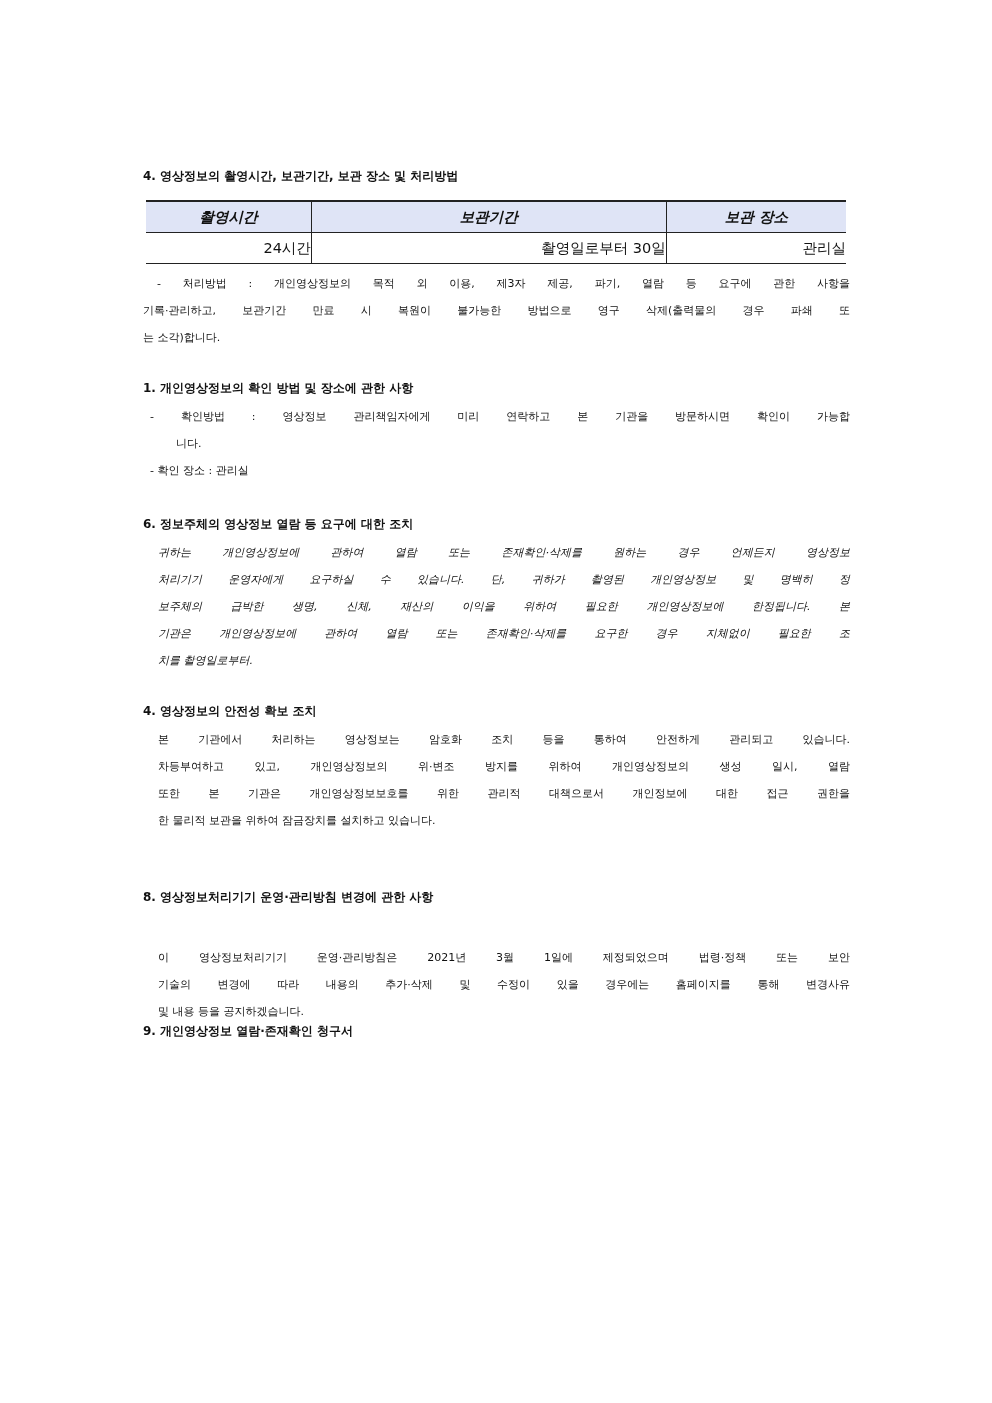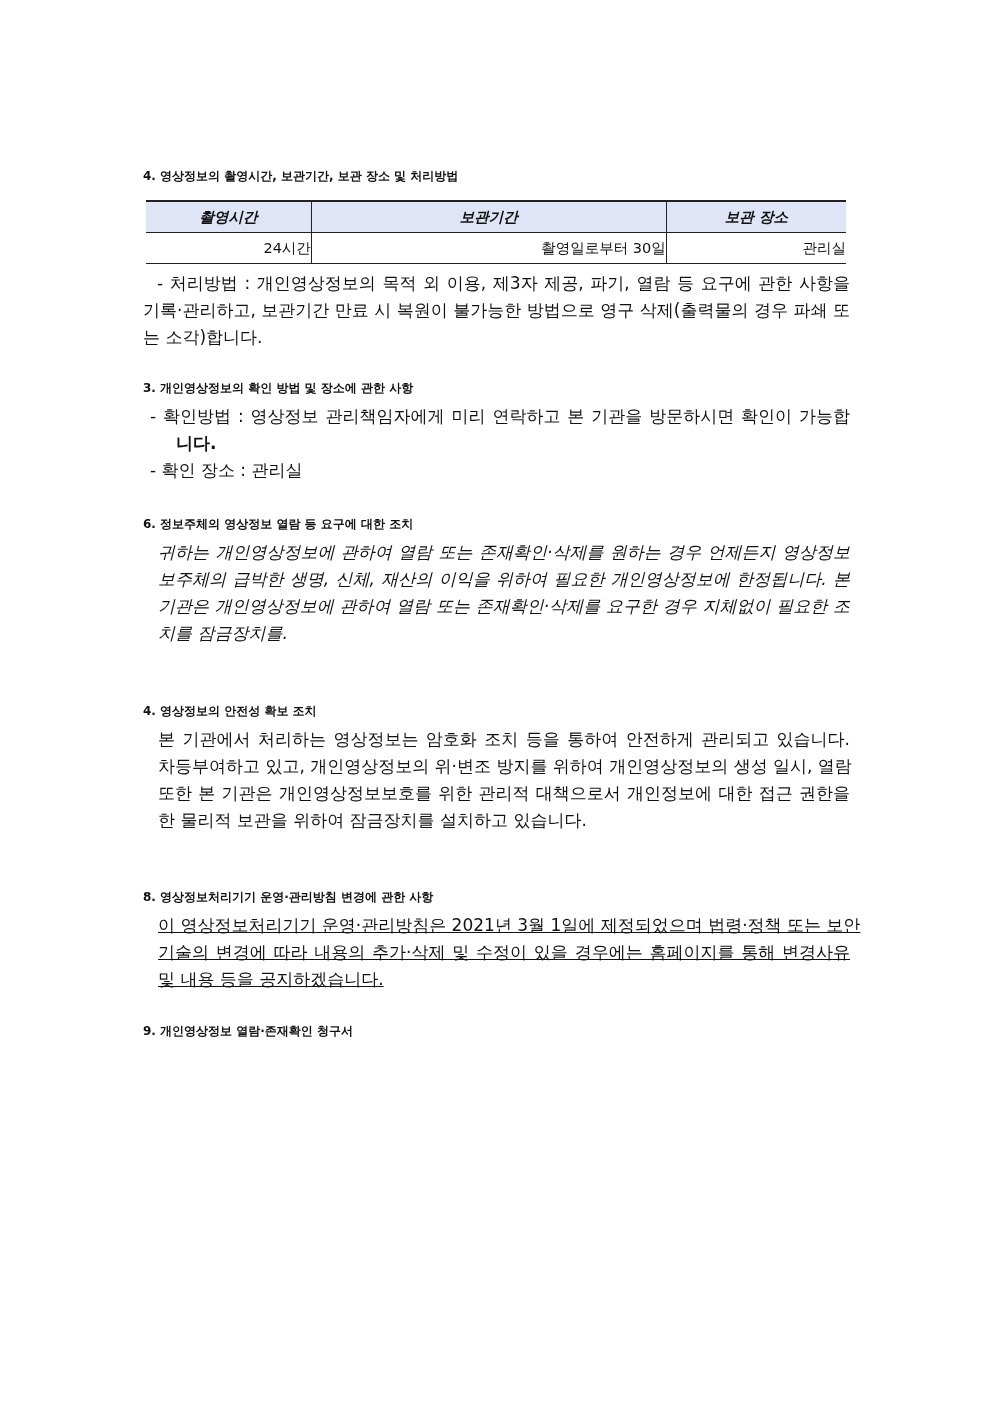--- a/index.html
+++ b/index.html
@@ -10,21 +10,21 @@
   }
   .page { position: absolute; left: 0; top: 0; width: 992px; height: 1403px; }
   .heading {
     position: absolute; left: 143px;
     font-size: 12px; font-weight: bold; letter-spacing: 0px;
     font-family: "DejaVu Sans", sans-serif;
     white-space: nowrap;
   }
   .para {
     position: absolute; left: 158px; width: 692px;
-    font-size: 17px; line-height: 27px;
+    font-size: 11px; line-height: 27px;
     text-align: justify; text-align-last: left;
   }
   .line {
     display: block; white-space: nowrap; height: 27px;
     text-align: justify; text-align-last: justify;
   }
   .line.last { text-align-last: left; }
   table.info {
     position: absolute; left: 146px; top: 200px; width: 700px;
     border-collapse: collapse; font-size: 14.5px;
@@ -63,45 +63,46 @@
       </tr>
     </tbody>
   </table>
 
   <div class="para" style="top:270px; left:143px; width:707px;">
     <span class="line" style="padding-left:14px;"> - 처리방법 : 개인영상정보의 목적 외 이용, 제3자 제공, 파기, 열람 등 요구에 관한 사항을</span>
     <span class="line">기록·관리하고, 보관기간 만료 시 복원이 불가능한 방법으로 영구 삭제(출력물의 경우 파쇄 또</span>
     <span class="line last">는 소각)합니다.</span>
   </div>
 
-  <div class="heading" style="top:380px;">3. 개인영상정보의 확인 방법 및 장소에 관한 사항</div>
+  <div class="heading" style="top:380px;">1. 개인영상정보의 확인 방법 및 장소에 관한 사항</div>
   <div class="para" style="top:403px; left:150px; width:700px;">
     <span class="line">- 확인방법 : 영상정보 관리책임자에게 미리 연락하고 본 기관을 방문하시면 확인이 가능합</span>
-    <span class="line last" style="padding-left:26px;font-weight:bold;">니다.</span>
+    <span class="line last" style="padding-left:26px;">니다.</span>
     <span class="line last">- 확인 장소 : 관리실</span>
   </div>
 
   <div class="heading" style="top:516px;">6. 정보주체의 영상정보 열람 등 요구에 대한 조치</div>
   <div class="para" style="top:539px;font-style:italic;">
     <span class="line">귀하는 개인영상정보에 관하여 열람 또는 존재확인·삭제를 원하는 경우 언제든지 영상정보</span>
+    <span class="line">처리기기 운영자에게 요구하실 수 있습니다. 단, 귀하가 촬영된 개인영상정보 및 명백히 정</span>
     <span class="line">보주체의 급박한 생명, 신체, 재산의 이익을 위하여 필요한 개인영상정보에 한정됩니다. 본</span>
     <span class="line">기관은 개인영상정보에 관하여 열람 또는 존재확인·삭제를 요구한 경우 지체없이 필요한 조</span>
-    <span class="line last">치를 잠금장치를.</span>
+    <span class="line last">치를 촬영일로부터.</span>
   </div>
 
   <div class="heading" style="top:703px;">4. 영상정보의 안전성 확보 조치</div>
   <div class="para" style="top:726px;">
     <span class="line">본 기관에서 처리하는 영상정보는 암호화 조치 등을 통하여 안전하게 관리되고 있습니다.</span>
     <span class="line">차등부여하고 있고, 개인영상정보의 위·변조 방지를 위하여 개인영상정보의 생성 일시, 열람</span>
     <span class="line">또한 본 기관은 개인영상정보보호를 위한 관리적 대책으로서 개인정보에 대한 접근 권한을</span>
     <span class="line last">한 물리적 보관을 위하여 잠금장치를 설치하고 있습니다.</span>
   </div>
 
   <div class="heading" style="top:889px;">8. 영상정보처리기기 운영·관리방침 변경에 관한 사항</div>
-  <div class="para" style="top:912px;text-decoration:underline;">
+  <div class="para" style="top:944px;">
     <span class="line">이 영상정보처리기기 운영·관리방침은 2021년 3월 1일에 제정되었으며 법령·정책 또는 보안</span>
     <span class="line">기술의 변경에 따라 내용의 추가·삭제 및 수정이 있을 경우에는 홈페이지를 통해 변경사유</span>
     <span class="line last">및 내용 등을 공지하겠습니다.</span>
   </div>
 
   <div class="heading" style="top:1023px;">9. 개인영상정보 열람·존재확인 청구서</div>
 
 </div>
 
 </body></html>

